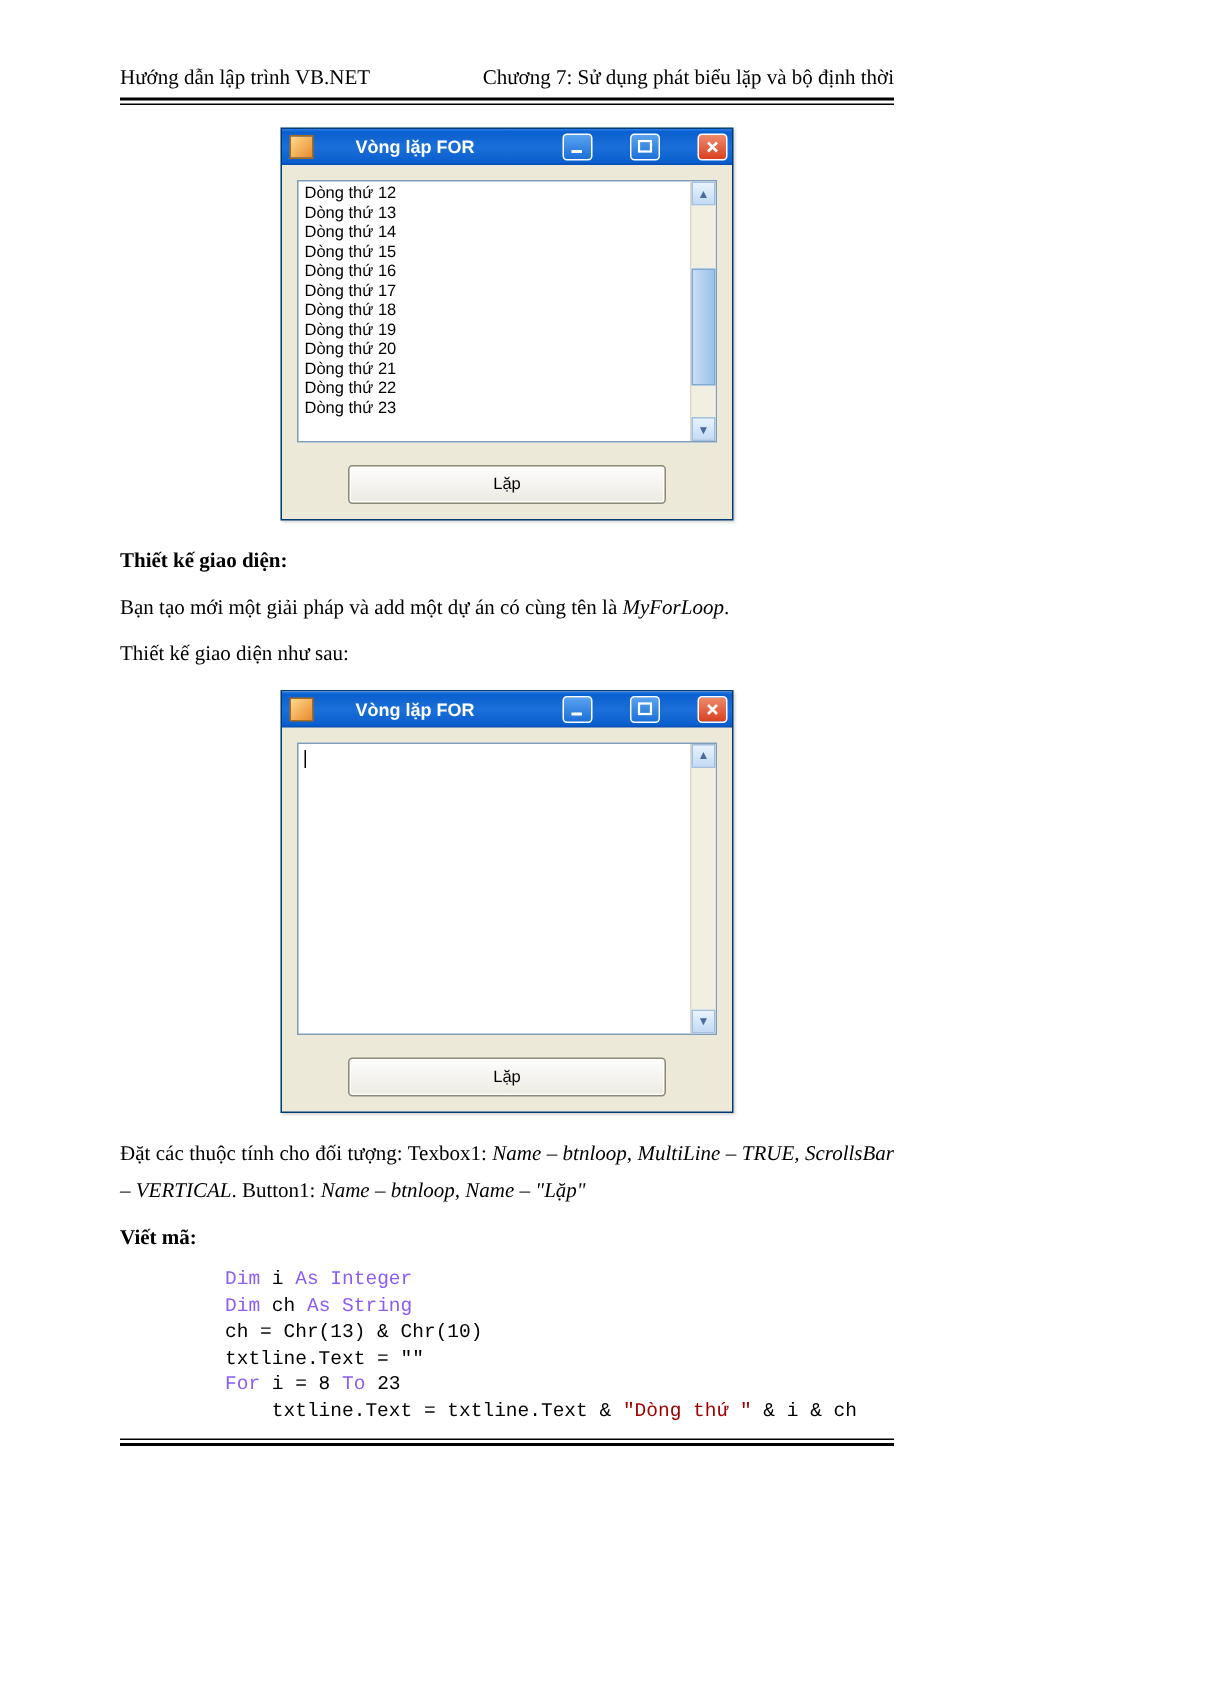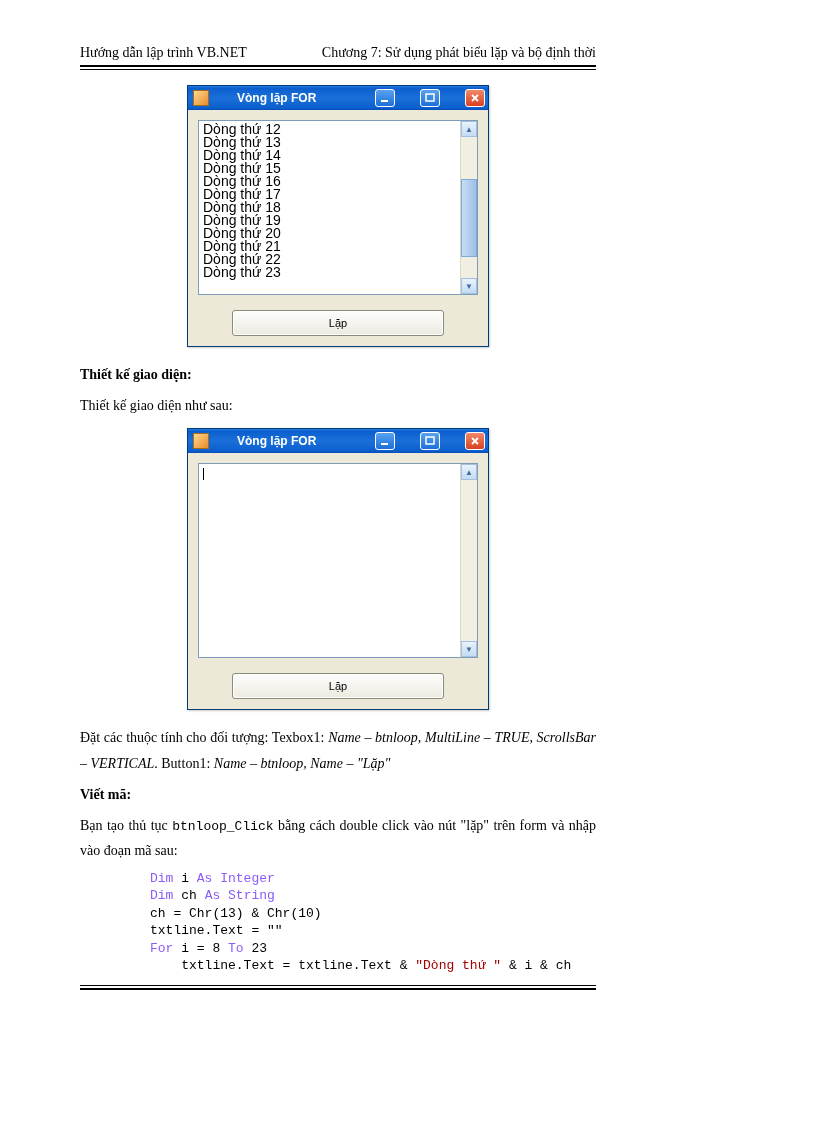--- a/index.html
+++ b/index.html
@@ -122,21 +122,21 @@
   .textbox-wrap {
     display: flex;
     border: 1px solid #7f9db9;
     background: #fff;
     height: 175px;
     box-sizing: border-box;
   }
   .textbox-content {
     flex: 1;
     padding: 2px 4px;
-    font-size: 14px;
+    font-size: 11px;
     line-height: 13px;
     overflow: hidden;
     white-space: pre;
     color: #000;
   }
   .scroll {
     width: 16px;
     background: #eceae1;
     display: flex;
     flex-direction: column;
@@ -247,20 +247,23 @@
         <div class="button-row">
           <div class="winbutton">
             <span>Lặp</span>
           </div>
         </div>
       </div>
     </div>
   </div>
 
   <p class="body-text bold">Thiết kế giao diện:</p>
+  <p class="body-text">
+    <span>Bạn tạo mới một giải pháp và add một dự án có cùng tên là </span><span class="italic">MyForLoop</span><span>.</span>
+  </p>
   <p class="body-text">Thiết kế giao diện như sau:</p>
 
   <div class="win-wrap">
     <div class="win">
       <div class="titlebar">
         <div class="app-icon"></div>
         <span class="title-text">Vòng lặp FOR</span>
         <div class="winbtn min">
           <svg width="10" height="10">
               <rect x="1" y="7" width="7" height="2" fill="#fff"></rect>
@@ -294,23 +297,20 @@
       </div>
     </div>
   </div>
 
   <p class="body-text">
     <span>Đặt các thuộc tính cho đối tượng: Texbox1: </span><span class="italic">Name – btnloop, MultiLine – TRUE, ScrollsBar – VERTICAL</span><span>. Button1: </span><span class="italic">Name – btnloop, Name – "Lặp"</span>
   </p>
 
   <p class="body-text bold">Viết mã:</p>
 
-  <p class="body-text">
-    <span>Bạn tạo thủ tục </span><span class="code-inline">btnloop_Click</span><span> bằng cách double click vào nút "lặp" trên form và nhập vào đoạn mã sau:</span>
-  </p>
 
   <div class="code-block"><span class="kw">Dim</span><span> i </span><span class="kw">As Integer</span>
 <span class="kw">Dim</span><span> ch </span><span class="kw">As String</span>
 <span>ch = Chr(13) &amp; Chr(10)</span>
 <span>txtline.Text = ""</span>
 <span class="kw">For</span><span> i = 8 </span><span class="kw">To</span><span> 23</span>
 <span>    txtline.Text = txtline.Text &amp; </span><span class="str">"Dòng thứ "</span><span> &amp; i &amp; ch</span></div>
 
   <div class="footer-rule"></div>
 

